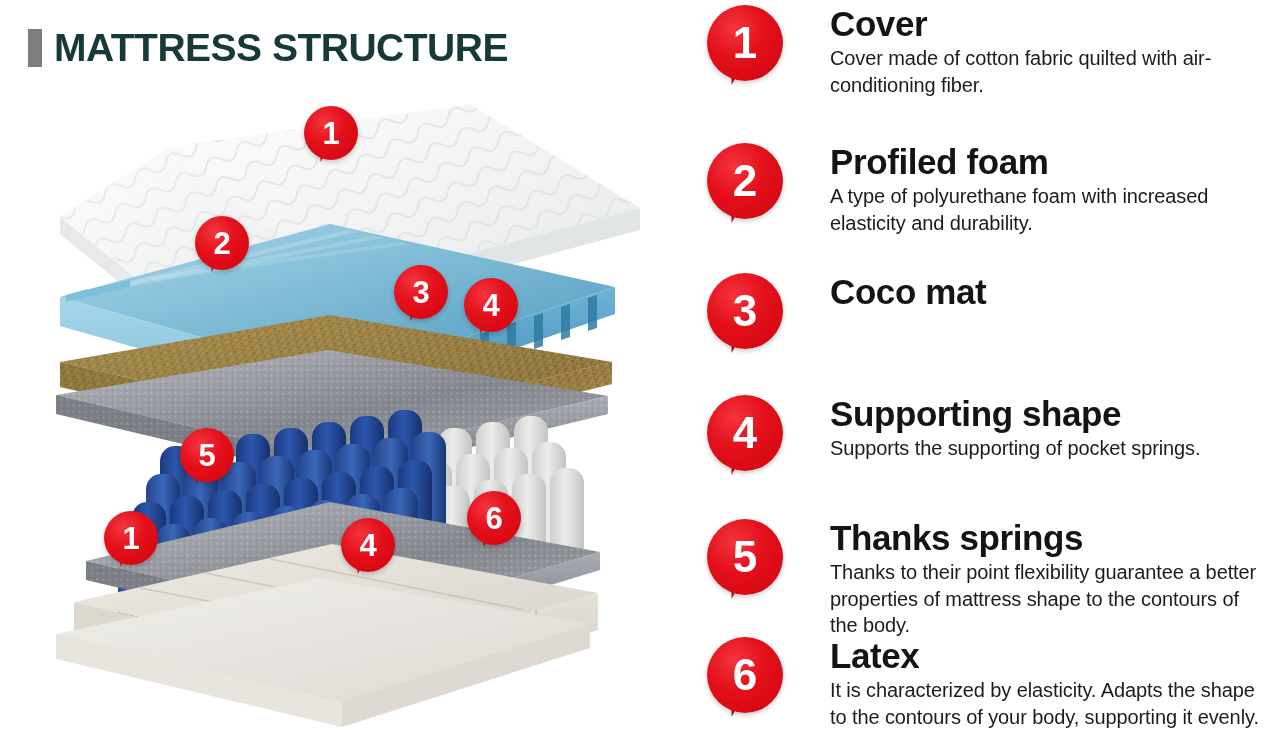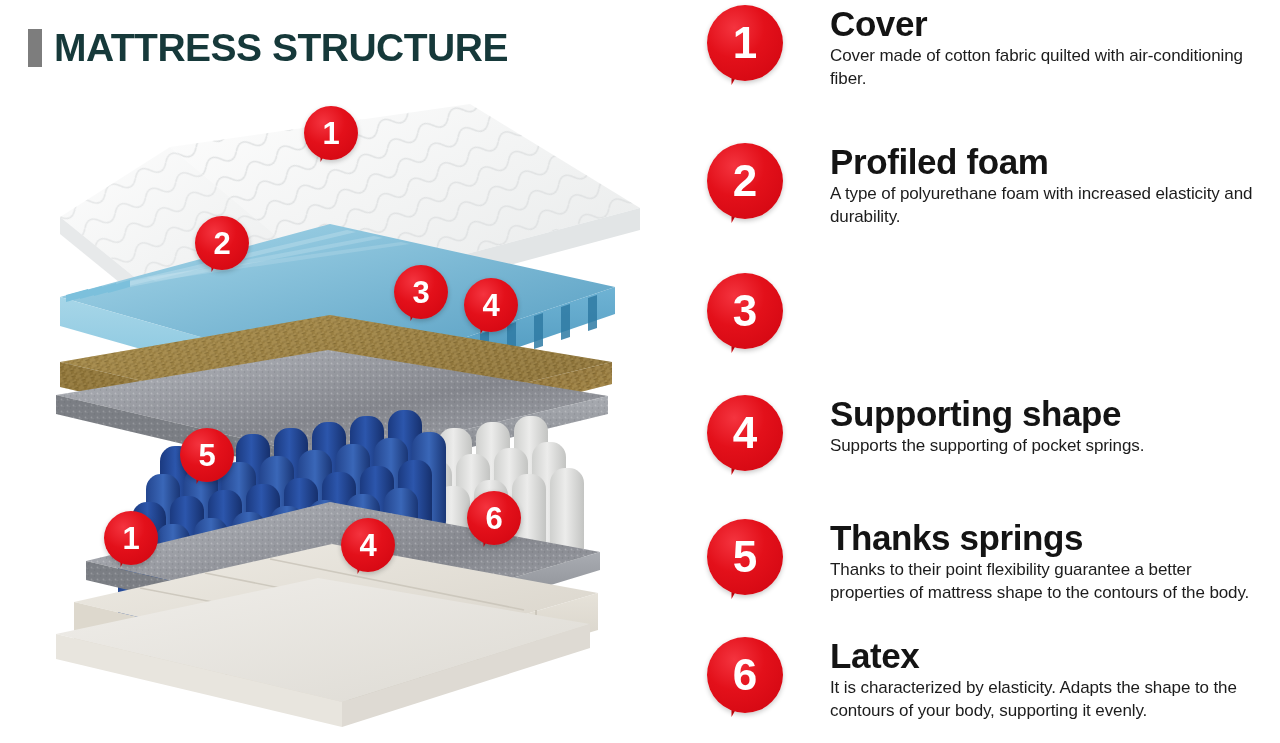--- a/index.html
+++ b/index.html
@@ -66,21 +66,21 @@
     border-right:17px solid transparent;
     border-top:30px solid #d2060f;
     margin-left:-5px; margin-top:27px;
   }
   .legend-text{ position:absolute; left:170px; width:430px; }
   .legend-title{
     font-size:35px; font-weight:700; color:#141414;
     line-height:1.12; letter-spacing:-0.4px;
   }
   .legend-desc{
-    font-size:17px; font-weight:400; color:#1c1c1c;
+    font-size:20px; font-weight:400; color:#1c1c1c;
     line-height:1.33; margin-top:2px; letter-spacing:-0.1px;
   }
 </style>
 </head>
 <body>
 
 <div id="stage">
 
   <div id="title-row">
     <div id="title-bar"></div>
@@ -398,20 +398,21 @@
         <div class="legend-desc">A type of polyurethane foam with increased elasticity and durability.</div>
       </div>
     </div>
 
     <div class="legend-item" style="top:272px;">
       <div class="pin legend-pin">
         <div class="tail"></div>
         <div class="bubble">3</div>
       </div>
       <div class="legend-text">
+        <div class="legend-title">Coco mat</div>
       </div>
     </div>
 
     <div class="legend-item" style="top:394px;">
       <div class="pin legend-pin">
         <div class="tail"></div>
         <div class="bubble">4</div>
       </div>
       <div class="legend-text">
         <div class="legend-title">Supporting shape</div>

